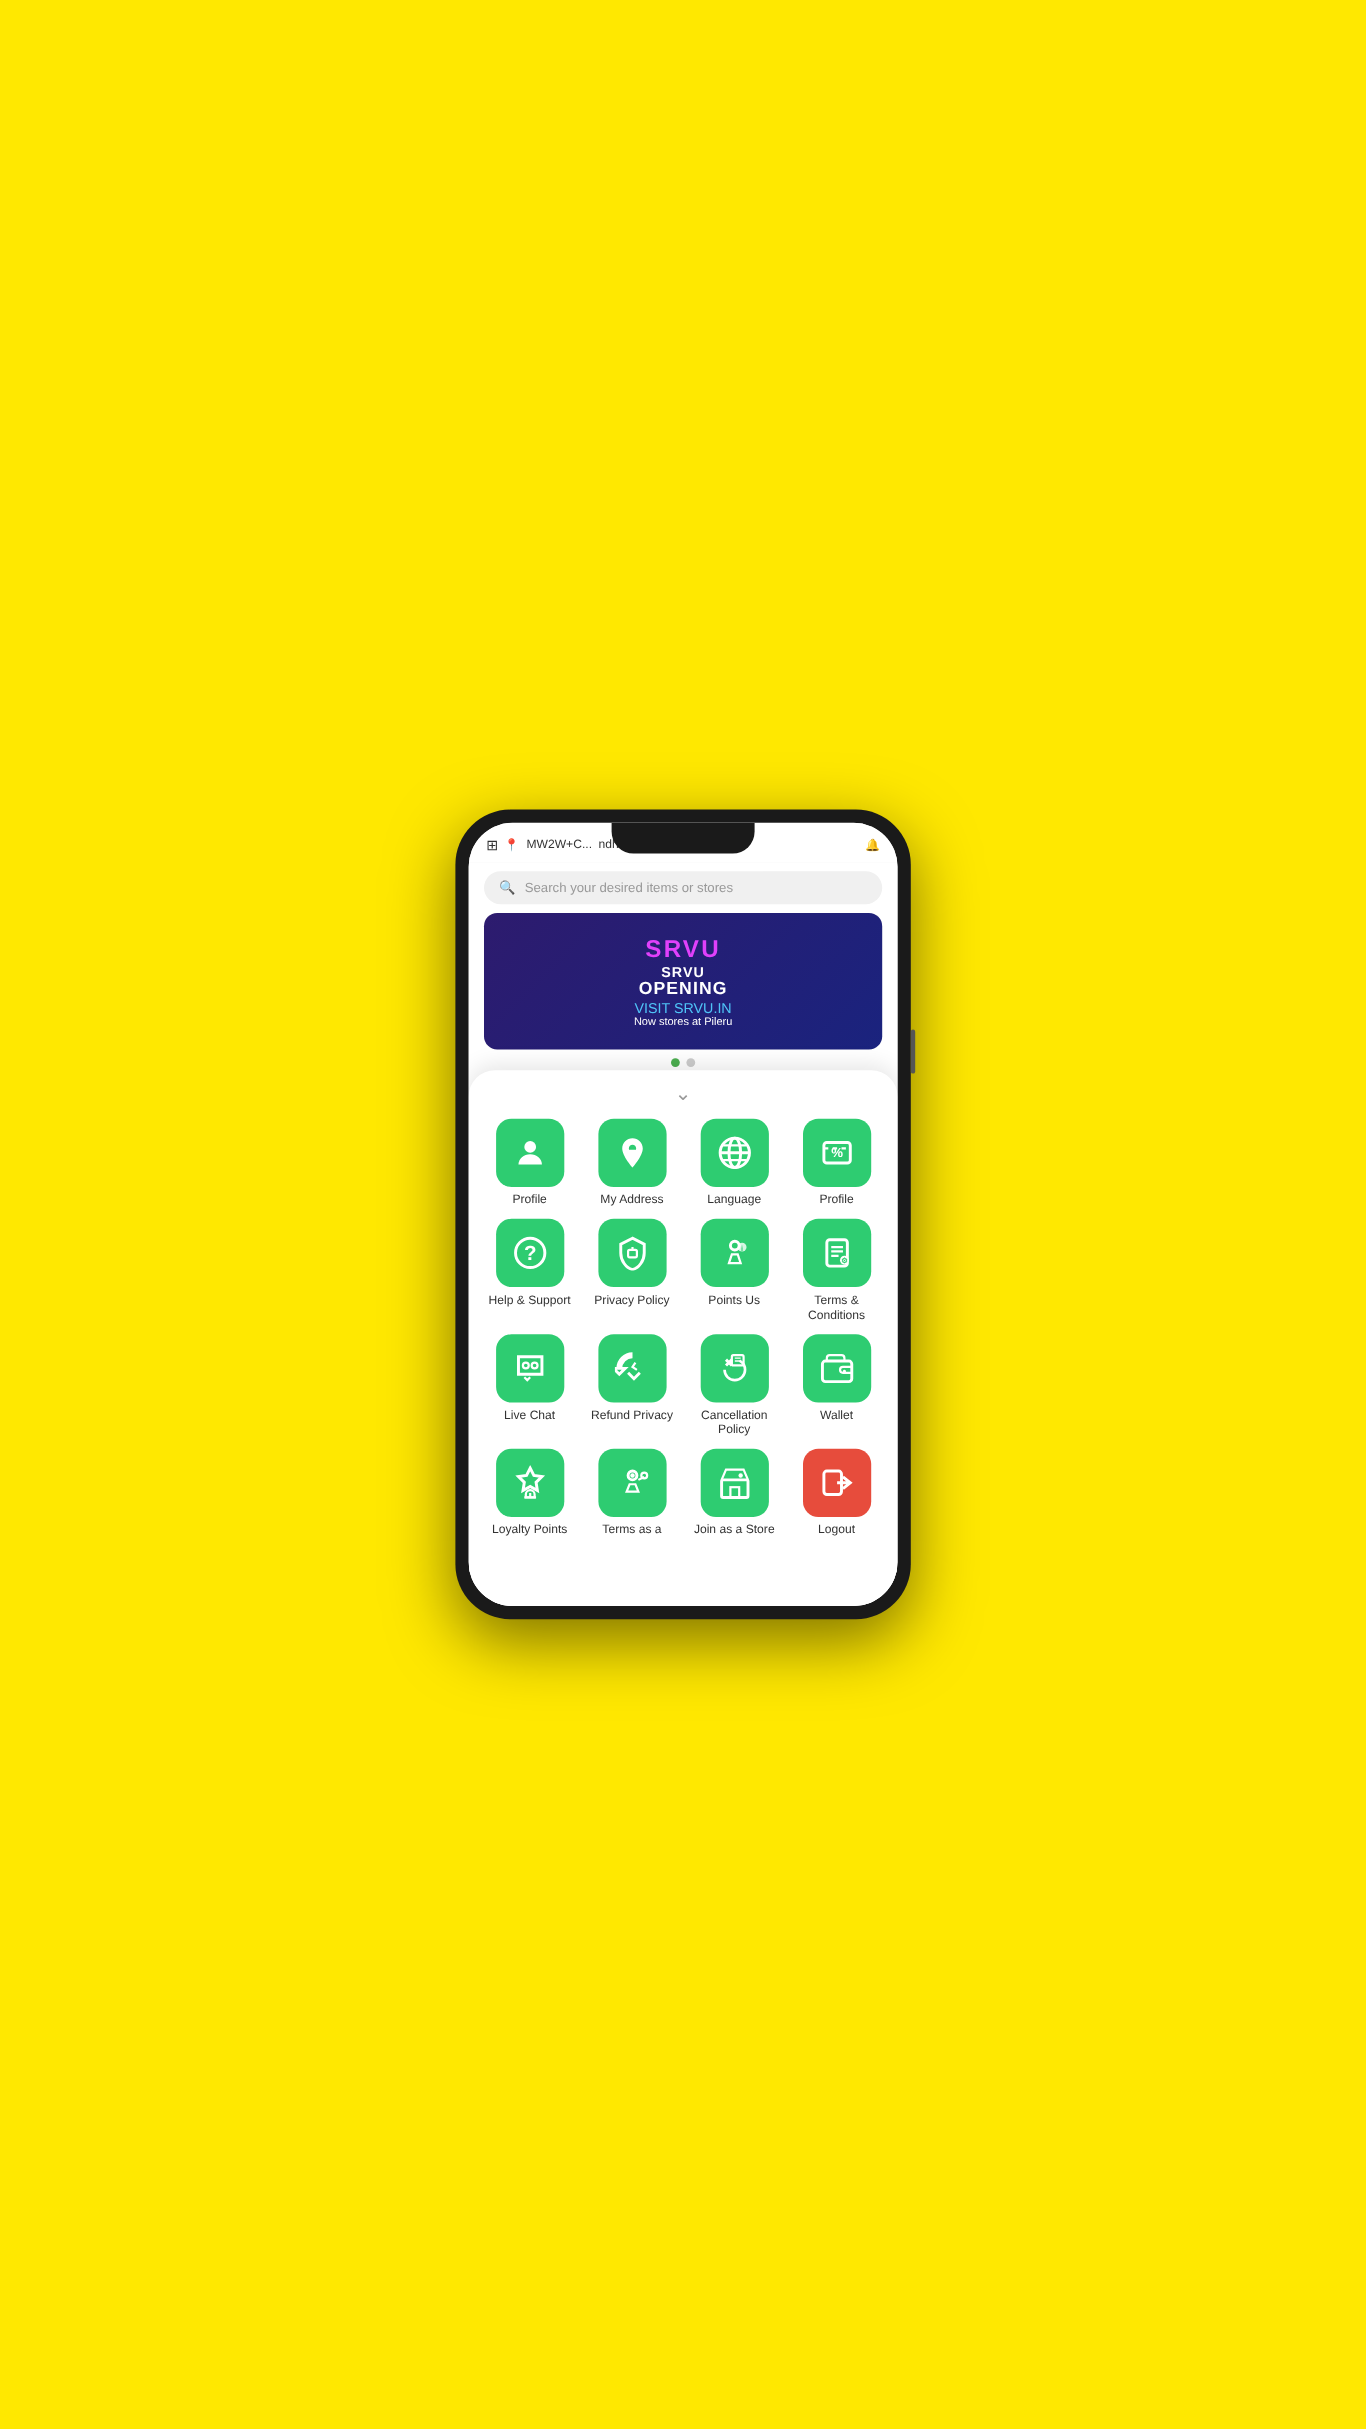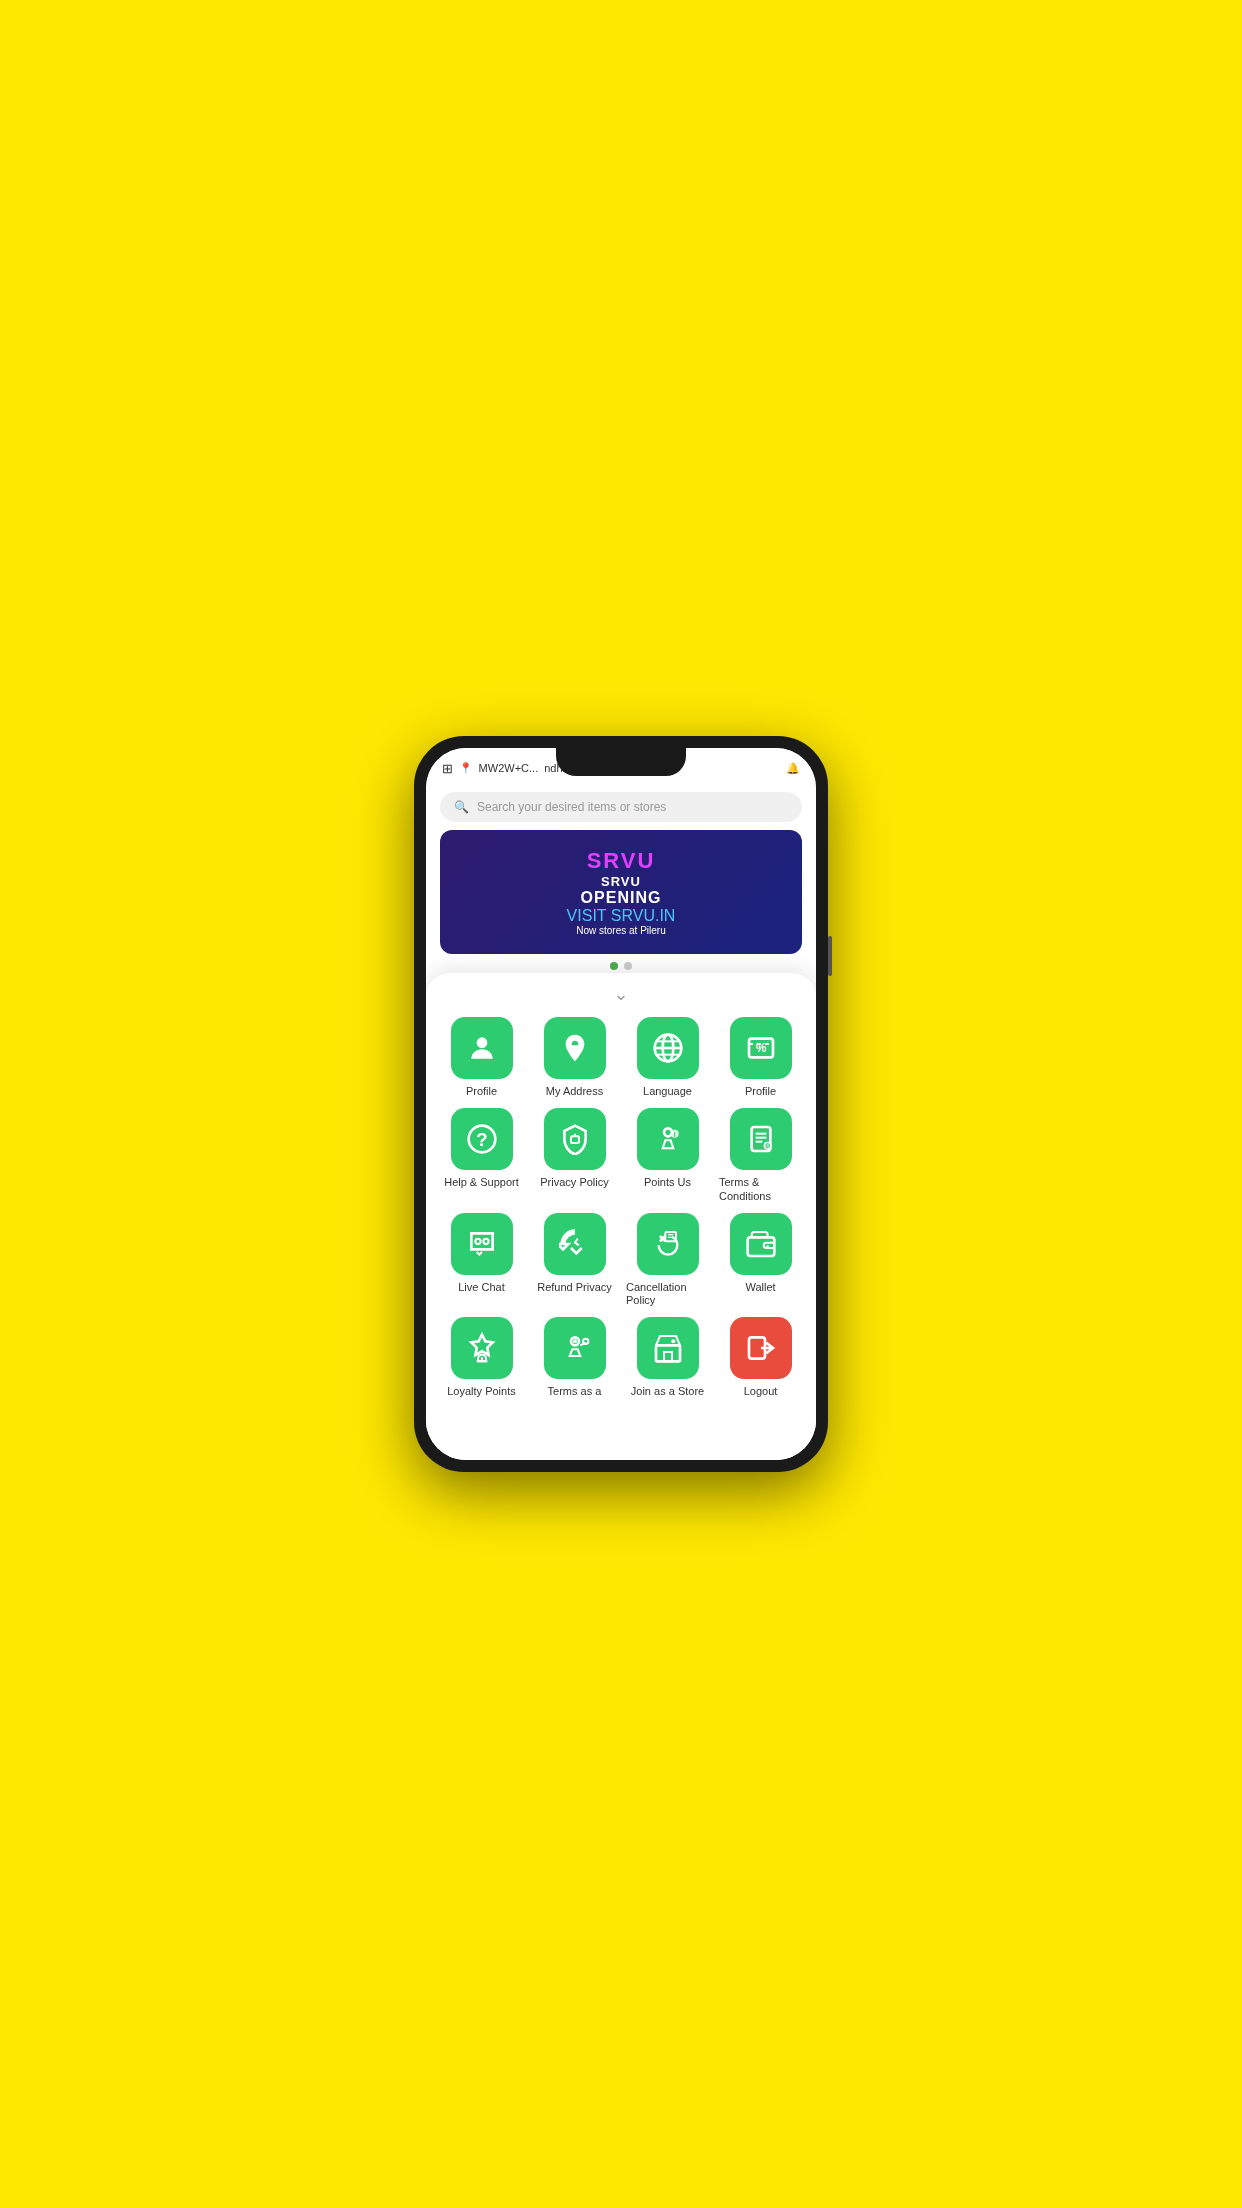--- a/index.html
+++ b/index.html
@@ -81,21 +81,21 @@
       justify-content: center;
       overflow: hidden;
       position: relative;
     }
     .banner-content {
       text-align: center;
       color: white;
     }
     .banner-title { font-size: 22px; font-weight: 900; color: #e040fb; letter-spacing: 2px; }
     .banner-sub { font-size: 16px; font-weight: 900; color: white; letter-spacing: 1px; }
-    .banner-url { font-size: 16px; color: #4fc3f7; }
+    .banner-url { font-size: 13px; color: #4fc3f7; }
     .banner-serving { font-size: 10px; color: white; }
     .dots { display: flex; justify-content: center; gap: 6px; margin: 6px 0; }
     .dot { width: 8px; height: 8px; border-radius: 50%; background: #ccc; }
     .dot.active { background: #4caf50; }
     .categories-header {
       display: flex;
       justify-content: space-between;
       align-items: center;
       padding: 6px 14px;
     }
@@ -154,21 +154,21 @@
       background: #2ecc71;
       display: flex;
       align-items: center;
       justify-content: center;
     }
     .menu-icon-box.red { background: #e74c3c; }
     .menu-icon-box svg { width: 32px; height: 32px; fill: white; }
     .menu-label {
       font-size: 11px;
       color: #333;
-      text-align: left;
+      text-align: center;
       font-weight: 500;
       line-height: 1.2;
     }
     .side-btn {
       position: absolute;
       right: -4px;
       top: 200px;
       width: 4px;
       height: 40px;
       background: #555;

